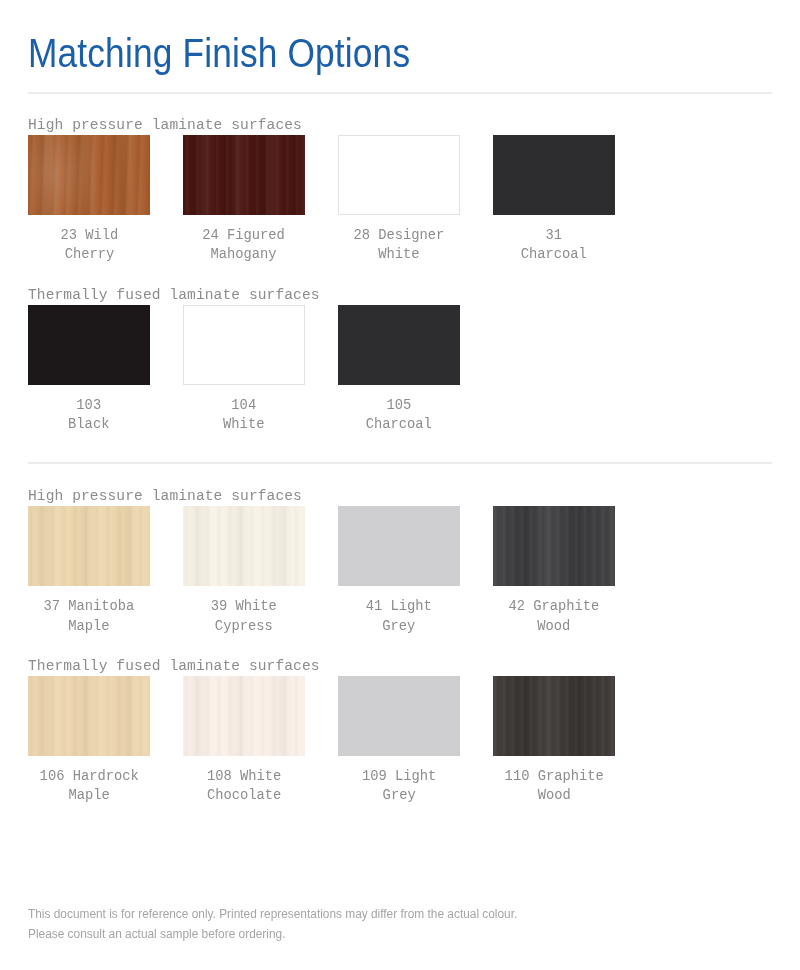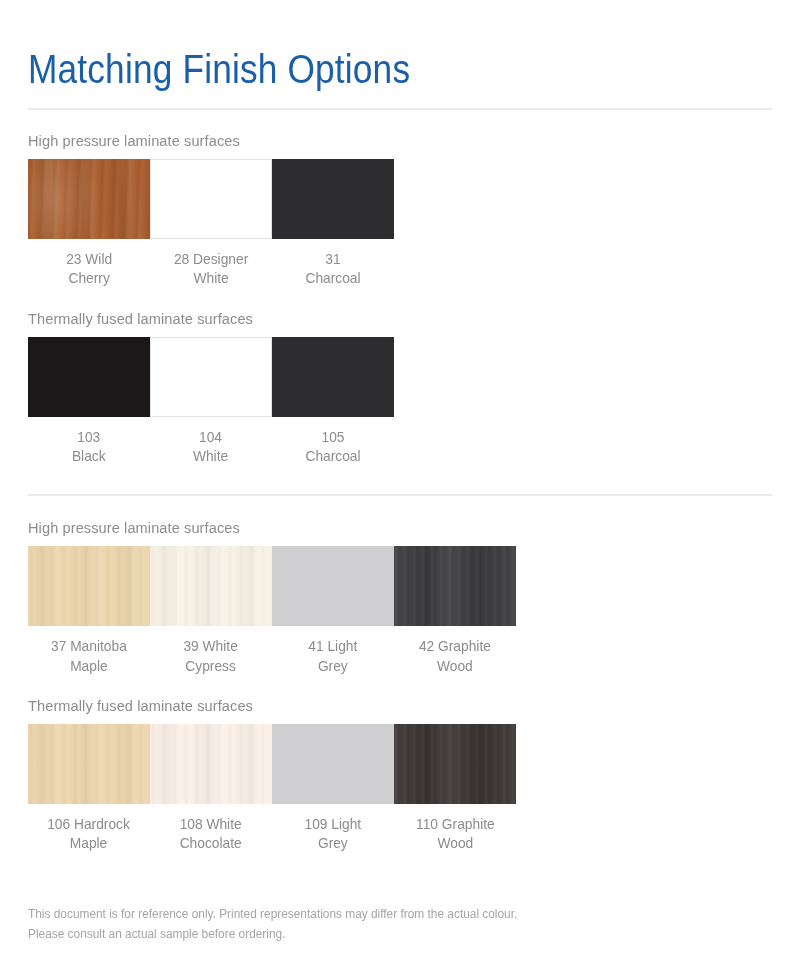--- a/index.html
+++ b/index.html
@@ -9,21 +9,21 @@
     height: 970px;
     background: #ffffff;
     font-family: "Liberation Sans", sans-serif;
     overflow: hidden;
   }
 
   .page {
     position: relative;
     width: 800px;
     height: 970px;
-    padding: 16px 28px;
+    padding: 0 28px;
   }
 
   
   .title {
     font-family: "Liberation Sans", sans-serif;
     font-size: 41px;
     font-weight: 400;
     color: #1a5fa8;
     letter-spacing: 0.2px;
     padding-top: 30px;
@@ -34,35 +34,36 @@
 
   .rule {
     height: 2px;
     background: #ebebeb;
     margin-top: 15px;
   }
 
   .rule.mid { margin-top: 0; margin-bottom: 0; }
 
   
-  .section { margin-top: 0; }
+  .section { margin-top: 0; font-family: Liberation Mono, monospace; }
 
   .section-label {
     font-size: 15.5px;
     color: #8c8c8c;
     font-weight: 400;
     letter-spacing: 0.1px;
     transform: scaleX(0.94);
     transform-origin: left center;
     white-space: nowrap;
   }
 
   .swatch-row {
     display: flex;
-    margin-top: 9px;
+    gap: 33px;
+    margin-top: 1px;
   }
 
   .swatch-cell {
     width: 122px;
     display: flex;
     flex-direction: column;
     align-items: center;
   }
 
   .swatch {
@@ -175,20 +176,27 @@
         <div class="section-label">High pressure laminate surfaces</div>
         <div class="swatch-row">
           <div class="swatch-cell">
             <div class="swatch" style="background: rgb(168, 92, 44);">
               <div class="grain flame"></div>
             </div>
             <div class="swatch-label">23 Wild
 Cherry</div>
           </div>
           <div class="swatch-cell">
+            <div class="swatch" style="background: rgb(74, 21, 17);">
+              <div class="grain vert"></div>
+            </div>
+            <div class="swatch-label">24 Figured
+Mahogany</div>
+          </div>
+          <div class="swatch-cell">
             <div class="swatch bordered" style="background: rgb(255, 255, 255);">
               <div class="grain none"></div>
             </div>
             <div class="swatch-label">28 Designer
 White</div>
           </div>
           <div class="swatch-cell">
             <div class="swatch" style="background: rgb(45, 45, 47);">
               <div class="grain none"></div>
             </div>

